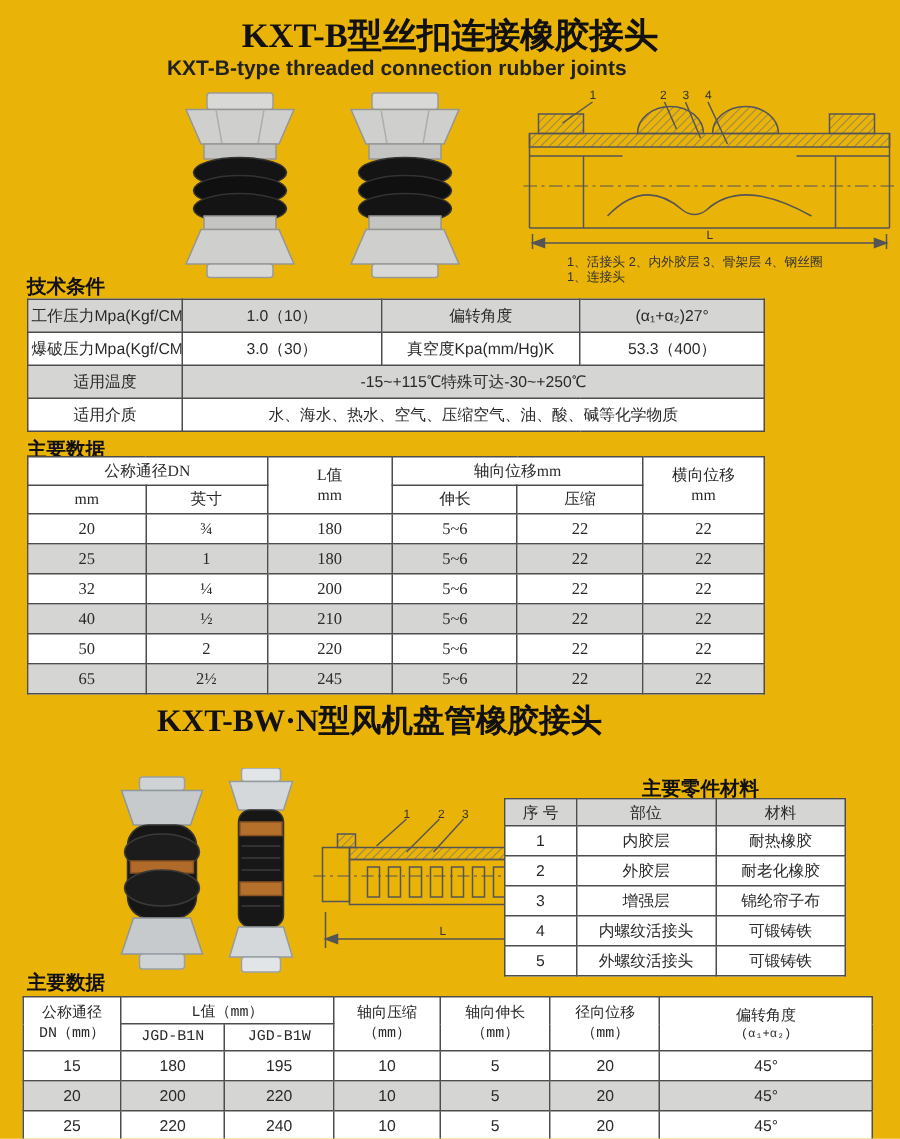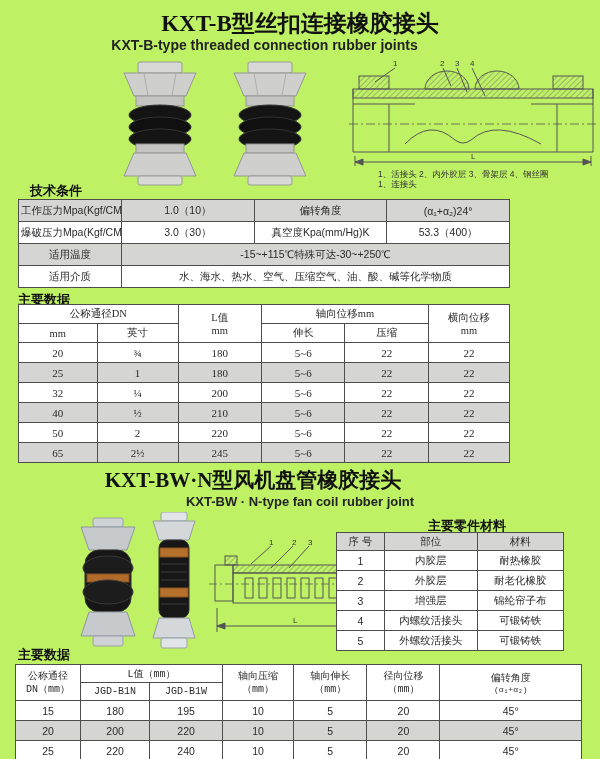--- a/index.html
+++ b/index.html
@@ -1,16 +1,16 @@
 <!DOCTYPE html>
 <html><head>
 <meta charset="utf-8">
 <style>
   html,body{margin:0;padding:0;}
-  .page{position:relative;width:600px;height:759px;background:#bef264;
+  .page{position:relative;width:600px;height:759px;background:#eab308;
         font-family:"Liberation Sans",sans-serif;color:#2a2a2a;overflow:hidden;}
   .abs{position:absolute;}
   .title{font-family:"Liberation Serif",serif;font-weight:bold;text-align:center;color:#111;}
   .t1{left:0;top:8px;width:600px;font-size:23px;}
   .t2{left:0;top:466px;width:506px;font-size:21px;}
   .sub{font-weight:bold;text-align:center;color:#222;}
   .s1{left:0;top:37px;width:529px;font-size:14px;}
   .s2{left:0;top:494px;width:600px;font-size:13px;}
   .sechead{font-size:13px;font-weight:bold;color:#111;}
   table{border-collapse:collapse;table-layout:fixed;background:#fff;}
@@ -103,34 +103,34 @@
     </g>
     <text x="48" y="10" font-size="8" fill="#333">1</text>
     <text x="95" y="10" font-size="8" fill="#333">2</text>
     <text x="110" y="10" font-size="8" fill="#333">3</text>
     <text x="125" y="10" font-size="8" fill="#333">4</text>
     <text x="126" y="103" font-size="8" fill="#333">L</text>
   </svg>
   <div class="abs cap" style="left:378px;top:169px;">1、活接头  2、内外胶层  3、骨架层  4、钢丝圈</div>
   <div class="abs cap" style="left:378px;top:179px;">1、连接头</div>
 
-  <div class="abs sechead" style="left:30px;top:182px;text-align:center;">技术条件</div>
+  <div class="abs sechead" style="left:18px;top:182px;text-align:center;">技术条件</div>
   <table class="abs tech" style="left:18px;top:199px;width:492px;">
     <colgroup>
         <col style="width:21%">
         <col style="width:27%">
         <col style="width:27%">
         <col style="width:25%">
       </colgroup>
     <tbody>
         <tr class="g">
       <td>工作压力Mpa(Kgf/CM²)</td>
       <td>1.0（10）</td>
       <td>偏转角度</td>
-      <td>(α₁+α₂)24°</td>
+      <td>(α₁+α₂)27°</td>
     </tr>
     <tr>
       <td>爆破压力Mpa(Kgf/CM²)</td>
       <td>3.0（30）</td>
       <td>真空度Kpa(mm/Hg)K</td>
       <td>53.3（400）</td>
     </tr>
     <tr class="g">
       <td>适用温度</td>
       <td colspan="3">-15~+115℃特殊可达-30~+250℃</td>
@@ -216,21 +216,20 @@
           <td>2½</td>
           <td>245</td>
           <td>5~6</td>
           <td>22</td>
           <td>22</td>
     </tr>
   </tbody>
     </table>
 
   <div class="abs title t2">KXT-BW·N型风机盘管橡胶接头</div>
-  <div class="abs sub s2">KXT-BW · N-type fan coil rubber joint</div>
   <div class="abs sechead" style="left:336px;top:517px;width:262px;text-align:center;">主要零件材料</div>
 
   <svg class="abs" style="left:55px;top:512px;" width="160" height="142" viewBox="0 0 160 142">
     <g>
       <rect x="38" y="6" width="30" height="9" rx="2" fill="#cfd3d6" stroke="#98a0a6"></rect>
       <polygon points="26,15 80,15 72,38 34,38" fill="#c6cacd" stroke="#8f979d"></polygon>
       <rect x="30" y="38" width="46" height="62" rx="14" fill="#161616" stroke="#333"></rect>
       <ellipse cx="53" cy="56" rx="25" ry="12" fill="#1c1c1c" stroke="#3a3a3a"></ellipse>
       <rect x="32" y="62" width="42" height="8" fill="#b06a2a" stroke="#8a5220"></rect>
       <ellipse cx="53" cy="80" rx="25" ry="12" fill="#1c1c1c" stroke="#3a3a3a"></ellipse>

